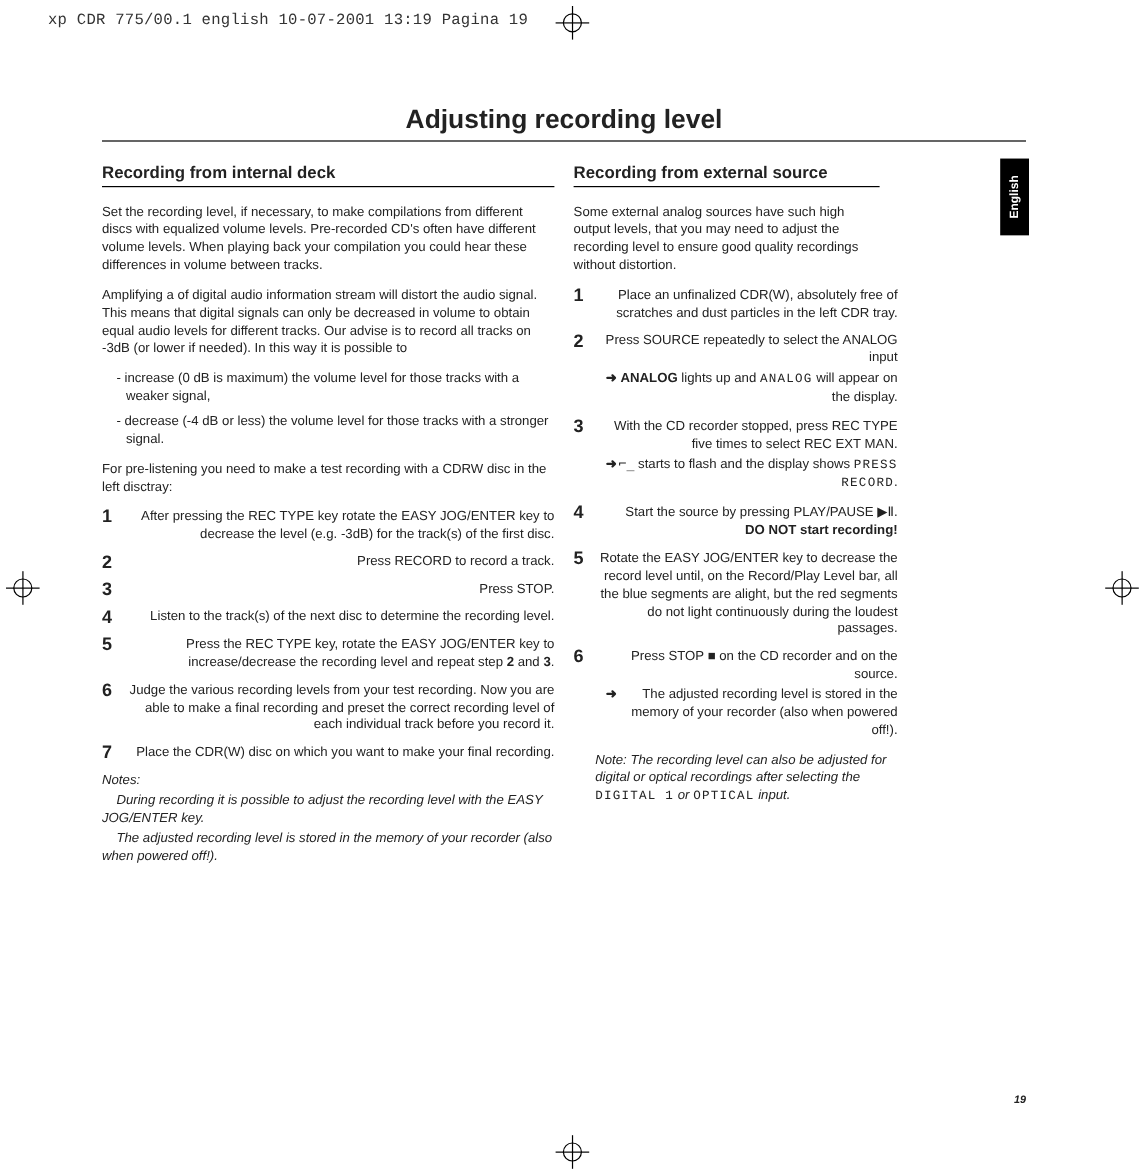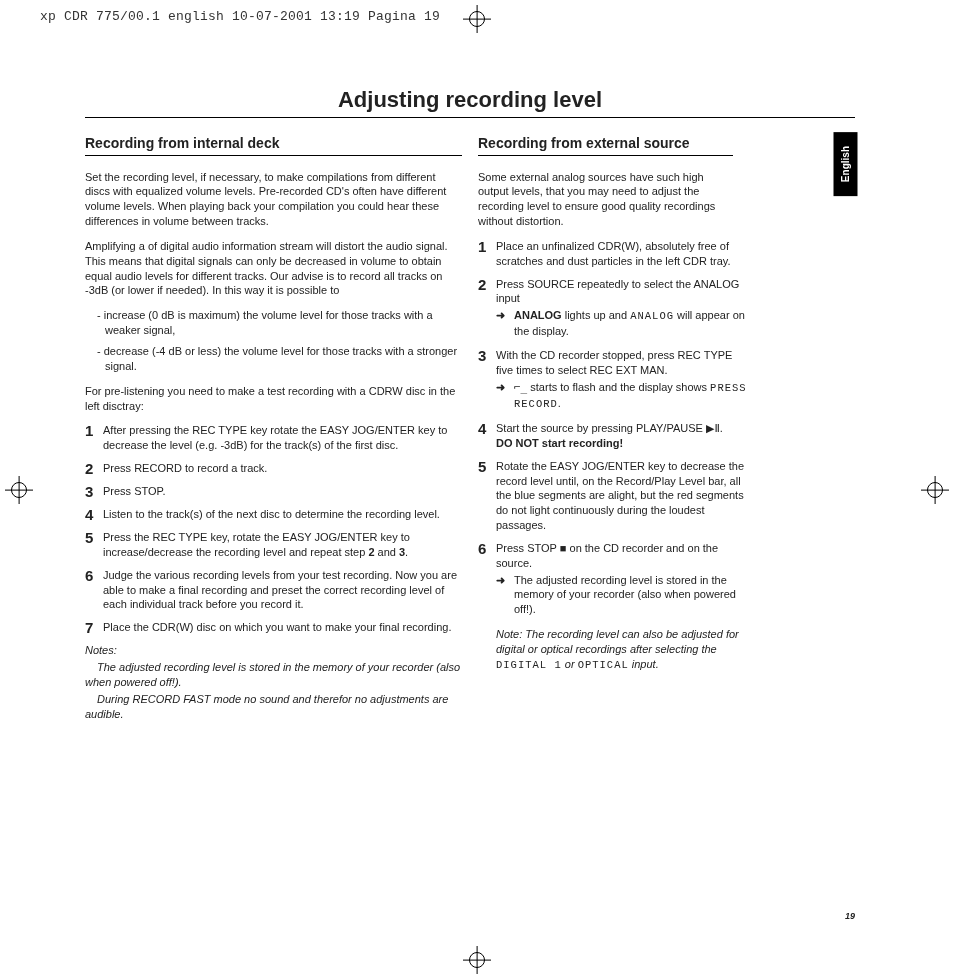--- a/index.html
+++ b/index.html
@@ -91,21 +91,21 @@
     margin-bottom: 8px;
   }
   .step-num {
     font-size: 15px;
     font-weight: bold;
     width: 18px;
     flex-shrink: 0;
     line-height: 1;
     padding-top: 0px;
   }
-  .step-body { flex: 1; }
+  .step-body { flex: 1; text-align: right; }
   .sub {
     display: flex;
     margin-top: 2px;
     margin-bottom: 2px;
   }
   .sub .arrow {
     width: 18px;
     flex-shrink: 0;
     font-weight: bold;
   }
@@ -217,22 +217,22 @@
             <div class="step-body">Judge the various recording levels from your test recording. Now you are able to make a final recording and preset the correct recording level of each individual track before you record it.</div>
           </div>
         <div class="step">
             <div class="step-num">7</div>
             <div class="step-body">Place the CDR(W) disc on which you want to make your final recording.</div>
           </div>
       </div>
 
       <div class="notes">
         <p>Notes:</p>
+        <p class="ind">During recording it is possible to adjust the recording level with the EASY JOG/ENTER key.</p>
         <p class="ind">The adjusted recording level is stored in the memory of your recorder (also when powered off!).</p>
-        <p class="ind">During RECORD FAST mode no sound and therefor no adjustments are audible.</p>
       </div>
     </div>
 
     <div class="col right-col">
       <div class="lang-tab">English</div>
 
       <h2 class="section-title" style="width:255px;">Recording from external source</h2>
 
       <p style="width:255px;">Some external analog sources have such high output levels, that you may need to adjust the recording level to ensure good quality recordings without distortion.</p>
 

